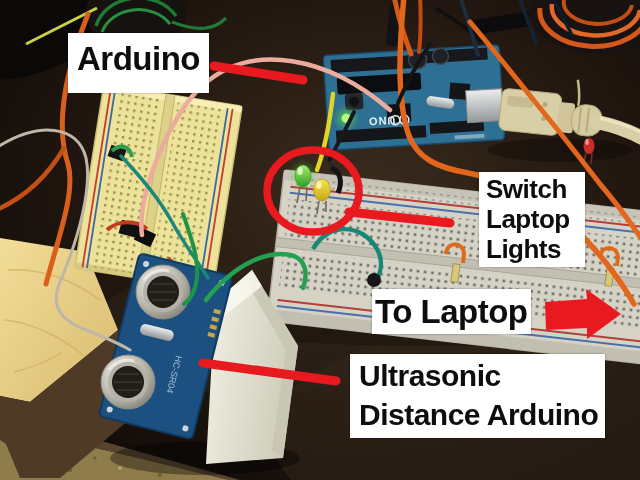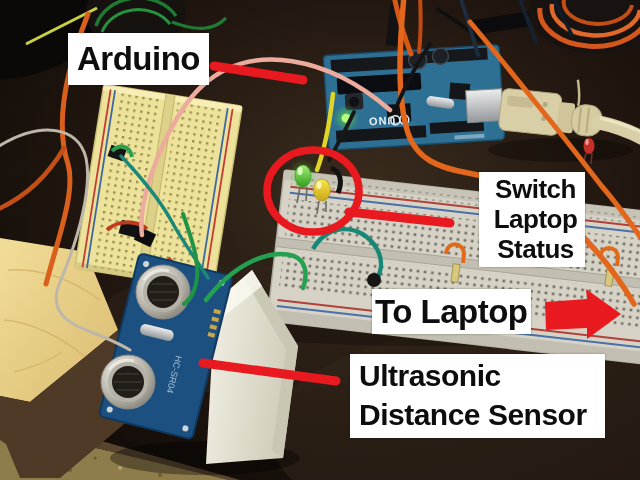--- a/index.html
+++ b/index.html
@@ -1,23 +1,23 @@
 <!DOCTYPE html>
 <html><head>
 <meta charset="utf-8">
 <style>
   html,body{margin:0;padding:0;background:#000;}
   .stage{position:relative;width:640px;height:480px;overflow:hidden;background:#14100c;
          font-family:"Liberation Sans",sans-serif;}
   .stage svg{position:absolute;left:0;top:0;}
   .lbl{position:absolute;background:#ffffff;color:#0d0d0d;font-weight:bold;
        font-family:"Liberation Sans",sans-serif;letter-spacing:-0.5px;box-shadow:0 0 2px rgba(0,0,0,.35);}
-  .lbl-arduino{left:68px;top:33px;width:132px;height:52px;font-size:33px;line-height:52px;padding-left:9px;}
+  .lbl-arduino{left:68px;top:33px;width:132px;height:60px;font-size:33px;line-height:52px;padding-left:9px;}
   .lbl-switch{left:479px;top:172px;width:99px;height:93px;font-size:26px;line-height:30px;padding:2px 0 0 7px;}
-  .lbl-switch span{display:block;text-align:center;}
+  .lbl-switch span{display:block;}
   .lbl-laptop{left:372px;top:289px;width:156px;height:45px;font-size:33px;line-height:45px;padding-left:3px;}
   .lbl-ultra{left:350px;top:354px;width:246px;height:82px;font-size:30px;line-height:39px;padding:2px 0 0 9px;}
   .lbl-ultra span{display:block;}
 </style>
 </head>
 <body>
 
 <div class="stage">
 <svg width="640" height="480" viewBox="0 0 640 480">
   <defs>
@@ -273,22 +273,22 @@
     <polygon points="545,302 587,299 586,289 621,314 587,339 587,328 546,330" fill="#e8191f"></polygon>
   </g>
 </svg>
 
 <div class="lbl lbl-arduino">
   <span>Arduino</span>
 </div>
 <div class="lbl lbl-switch">
   <span>Switch</span>
   <span>Laptop</span>
-  <span>Status</span>
+  <span>Lights</span>
 </div>
 <div class="lbl lbl-laptop">
   <span>To Laptop</span>
 </div>
 <div class="lbl lbl-ultra">
   <span>Ultrasonic</span>
-  <span>Distance Sensor</span>
+  <span>Distance Arduino</span>
 </div>
 </div>
 
 </body></html>

